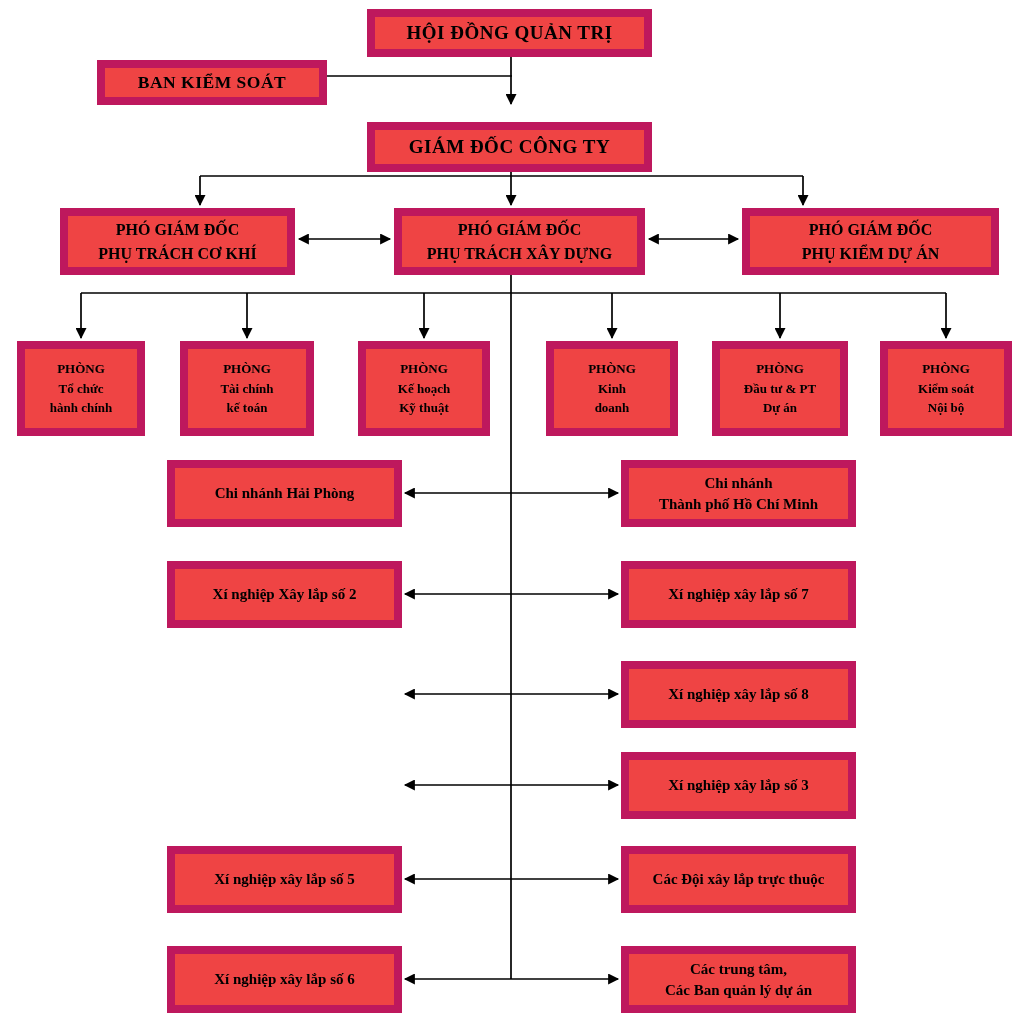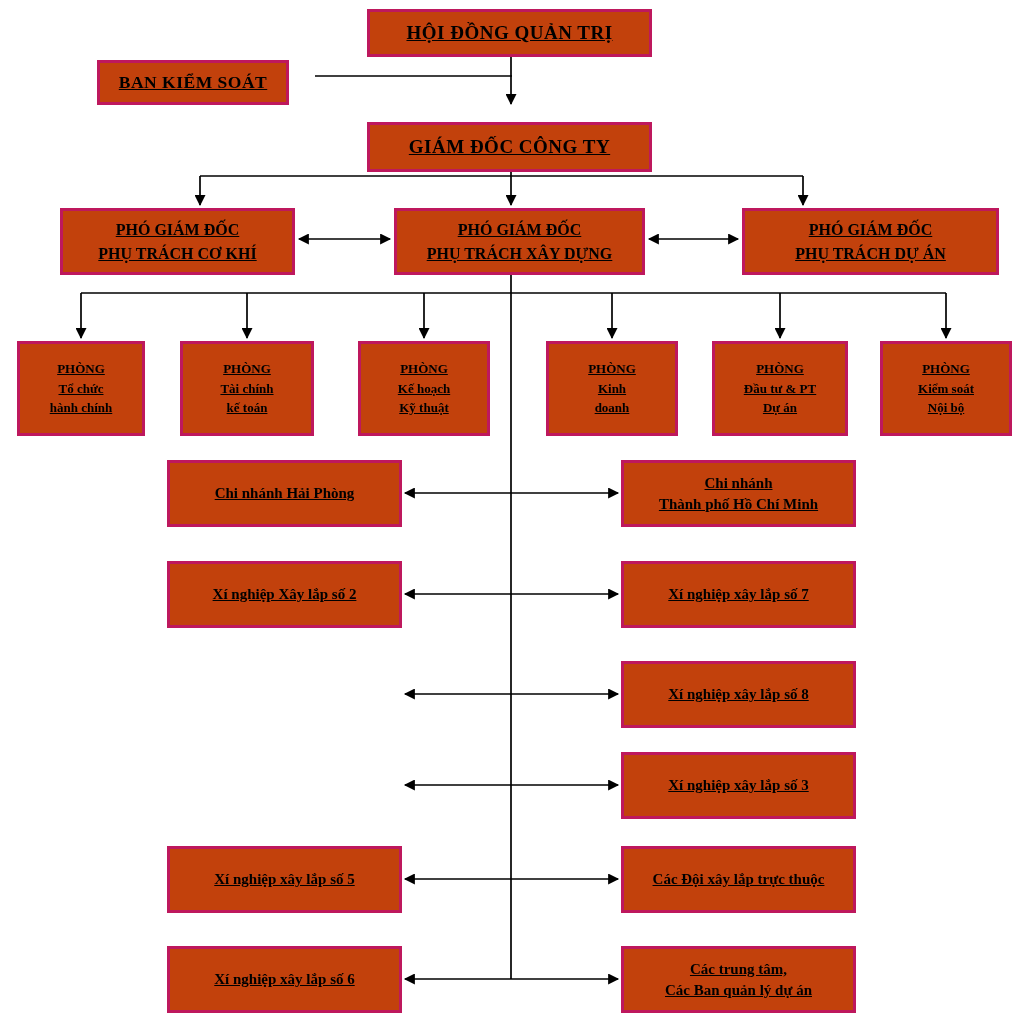--- a/index.html
+++ b/index.html
@@ -8,35 +8,34 @@
     width:1027px;height:1032px;
     background:#ffffff;
     font-family:"Liberation Serif","DejaVu Serif",serif;
     color:#000;
     overflow:hidden;
   }
   #wires{position:absolute;left:0;top:0;width:1027px;height:1032px;}
   .box{
     position:absolute;
     box-sizing:border-box;
-    border:3px solid #be185d;
-    background:#c2410c;
+    border:8px solid #be185d;
+    background:#ef4444;
     display:flex;
     flex-direction:column;
     align-items:center;
     justify-content:center;
     text-align:center;
     font-weight:bold;
     line-height:1.45;
-    text-decoration:underline;
   }
   .ln{display:block;white-space:nowrap;}
   
   .b-board    {left:367px;top:9px;  width:285px;height:48px;font-size:19px;letter-spacing:.5px;}
-  .b-superv   {left:97px; top:60px; width:192px;height:45px;font-size:17.5px;letter-spacing:.5px;text-align:center;}
+  .b-superv   {left:97px; top:60px; width:230px;height:45px;font-size:17.5px;letter-spacing:.5px;text-align:center;}
   .b-director {left:367px;top:122px;width:285px;height:50px;font-size:19px;letter-spacing:.5px;}
   
   .b-dep1{left:60px; top:208px;width:235px;height:67px;font-size:16px;}
   .b-dep2{left:394px;top:208px;width:251px;height:67px;font-size:16px;}
   .b-dep3{left:742px;top:208px;width:257px;height:67px;font-size:16px;}
   
   .dept{top:341px;height:95px;font-size:13px;line-height:1.5;}
   .b-d1{left:17px; width:128px;}
   .b-d2{left:180px;width:134px;}
   .b-d3{left:358px;width:132px;}
@@ -107,21 +106,21 @@
   <div class="box b-dep1">
     <span class="ln">PHÓ GIÁM ĐỐC</span>
     <span class="ln">PHỤ TRÁCH CƠ KHÍ</span>
   </div>
   <div class="box b-dep2">
     <span class="ln">PHÓ GIÁM ĐỐC</span>
     <span class="ln">PHỤ TRÁCH XÂY DỰNG</span>
   </div>
   <div class="box b-dep3">
     <span class="ln">PHÓ GIÁM ĐỐC</span>
-    <span class="ln">PHỤ TRÁCH DỰ ÁN</span>
+    <span class="ln">PHỤ KIỂM DỰ ÁN</span>
   </div>
 
   <div class="box dept b-d1">
     <span class="ln">PHÒNG</span>
     <span class="ln">Tổ chức</span>
     <span class="ln">hành chính</span>
   </div>
   <div class="box dept b-d2">
     <span class="ln">PHÒNG</span>
     <span class="ln">Tài chính</span>

